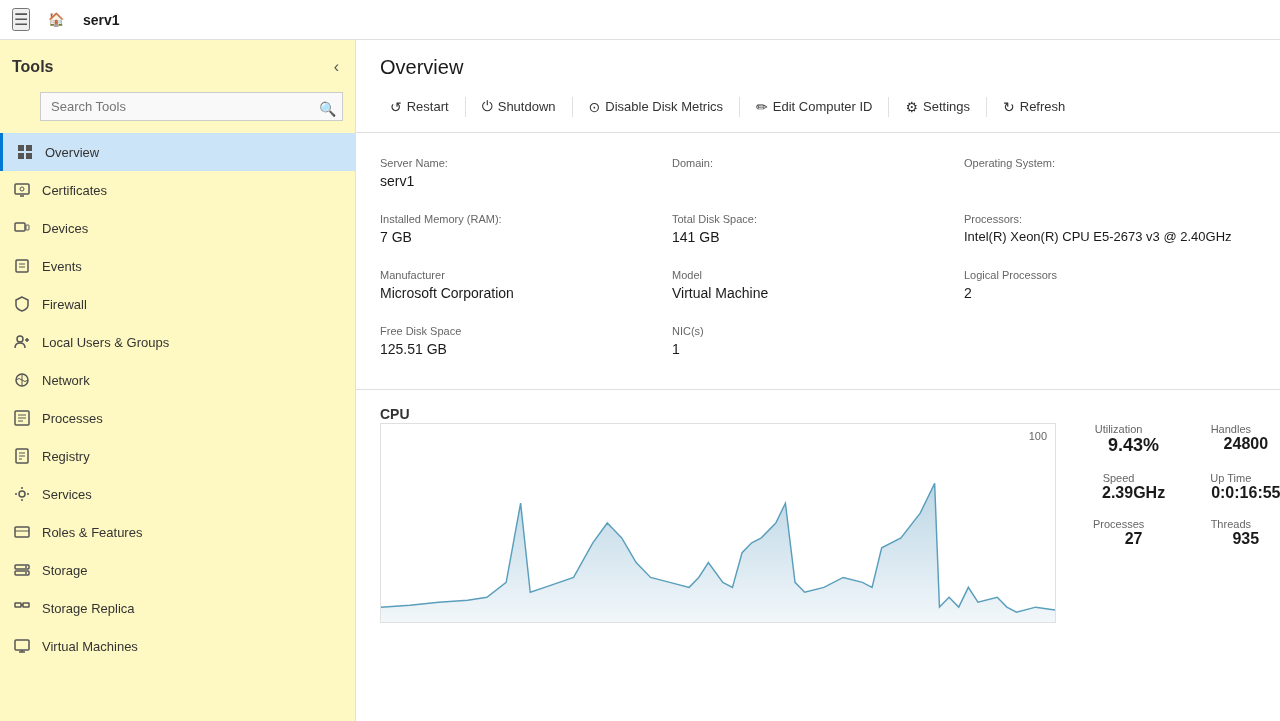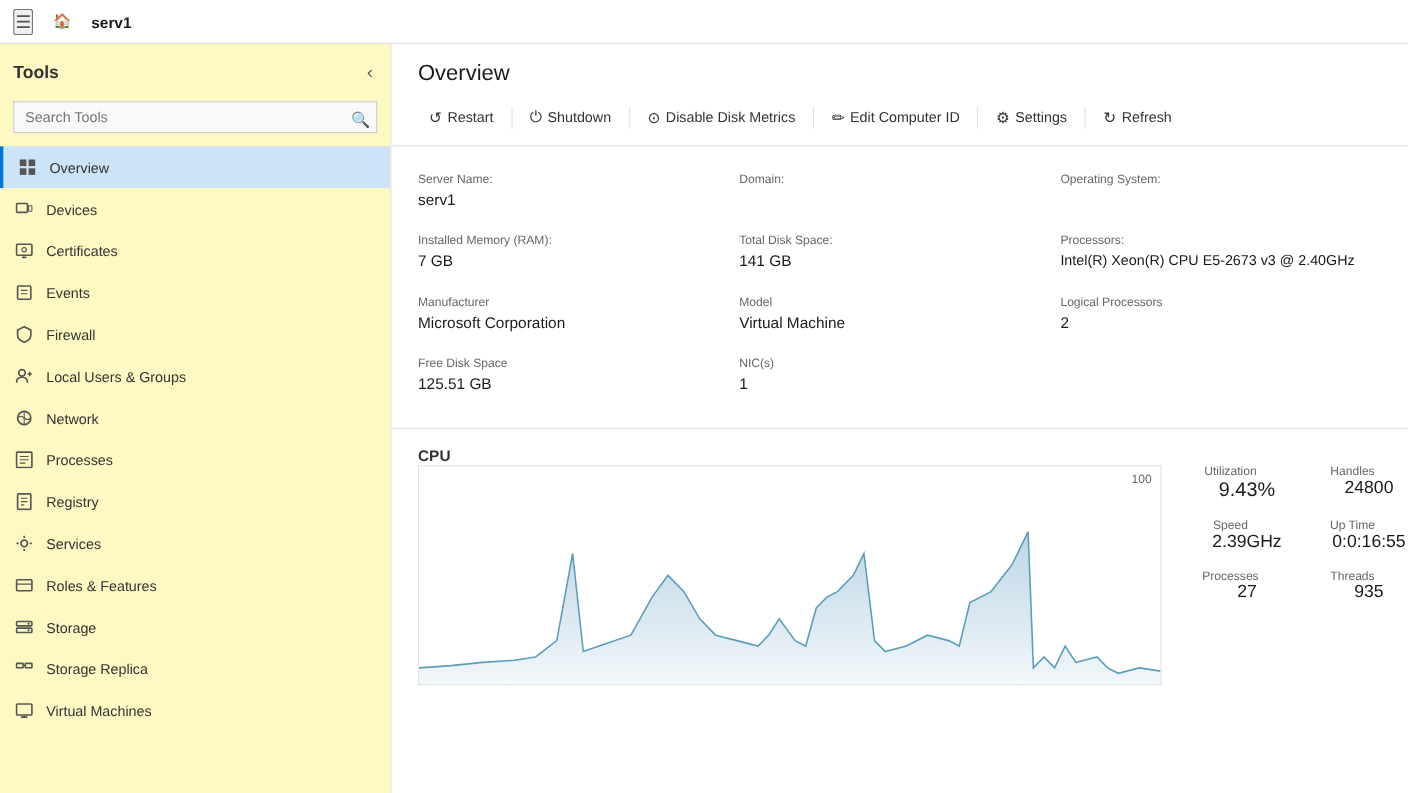--- a/index.html
+++ b/index.html
@@ -13,21 +13,21 @@
     
     .main-layout { display: flex; flex: 1; overflow: hidden; }
 
     
     .sidebar { width: 356px; background: #fef9c3; border-right: 1px solid #e0e0e0; display: flex; flex-direction: column; overflow: hidden; }
     .sidebar-header { display: flex; align-items: center; padding: 14px 12px 8px 12px; gap: 8px; }
     .sidebar-title { font-size: 16px; font-weight: 600; flex: 1; }
     .sidebar-collapse-btn { background: none; border: none; cursor: pointer; font-size: 16px; color: #555; padding: 4px; }
 
     
-    .search-container { padding: 4px 12px 8px 12px; position: relative; }
+    .search-container { padding: 4px 12px 8px 12px; position: relative; margin-left: 28px; }
     .search-input { width: 100%; padding: 6px 30px 6px 10px; border: 1px solid #ccc; background: #f9f9f9; font-size: 13px; outline: none; }
     .search-icon-btn { position: absolute; right: 18px; top: 50%; transform: translateY(-50%); background: none; border: none; cursor: pointer; color: #666; font-size: 14px; }
 
     
     .nav-list { flex: 1; overflow-y: auto; padding: 4px 0; position: relative; }
     .nav-list::-webkit-scrollbar { width: 6px; }
     .nav-list::-webkit-scrollbar-thumb { background: #ccc; }
 
     .nav-item { display: flex; align-items: center; padding: 9px 12px; cursor: pointer; gap: 10px; font-size: 13px; color: #333; }
     .nav-item.active { background: #cce4f7; border-left: 3px solid #0078d4; }
@@ -56,21 +56,21 @@
 
     
     .cpu-section { padding: 16px 24px; }
     .cpu-title { font-size: 14px; font-weight: 600; margin-bottom: 1px; color: #333; }
     .cpu-content { display: flex; gap: 0; text-align: center; }
     .cpu-chart { flex: 1; height: 200px; position: relative; border: 1px solid #e0e0e0; background: #fff; }
     .cpu-chart-label { position: absolute; top: 6px; right: 8px; font-size: 11px; color: #666; }
     .cpu-stats { width: 200px; padding-left: 16px; display: grid; grid-template-columns: 1fr 1fr; gap: 16px; align-content: start; }
     .stat-item { }
     .stat-label { font-size: 11px; color: #666; }
-    .stat-value { font-size: 16px; font-weight: 400; color: #1a1a1a; margin-left: 30px; }
+    .stat-value { font-size: 16px; font-weight: 700; color: #1a1a1a; margin-left: 30px; }
     .stat-value.large { font-size: 18px; }
 
     
     .home-icon-btn { background: none; border: none; cursor: pointer; padding: 6px; color: #555; }
   </style>
 </head>
 <body>
 
 <div class="top-bar">
   <button class="hamburger-icon">☰</button>
@@ -99,35 +99,35 @@
               <rect x="9" y="1" width="6" height="6"></rect>
               <rect x="1" y="9" width="6" height="6"></rect>
               <rect x="9" y="9" width="6" height="6"></rect>
             </svg>
           </div>
           <span>Overview</span>
         </div>
         <div class="nav-item">
           <div class="nav-item-icon">
             <svg viewBox="0 0 16 16">
-              <rect x="1" y="3" width="10" height="8" rx="1" fill="none" stroke="#555" stroke-width="1.5"></rect>
-              <rect x="12" y="5" width="3" height="5" rx="0.5" fill="none" stroke="#555" stroke-width="1"></rect>
-            </svg>
-          </div>
-          <span>Devices</span>
-        </div>
-        <div class="nav-item">
-          <div class="nav-item-icon">
-            <svg viewBox="0 0 16 16">
               <rect x="1" y="2" width="14" height="10" rx="1" fill="none" stroke="#555" stroke-width="1.5"></rect>
               <circle cx="8" cy="7" r="2" fill="none" stroke="#555" stroke-width="1"></circle>
               <line x1="6" y1="14" x2="10" y2="14" stroke="#555" stroke-width="1.5"></line>
             </svg>
           </div>
           <span>Certificates</span>
+        </div>
+        <div class="nav-item">
+          <div class="nav-item-icon">
+            <svg viewBox="0 0 16 16">
+              <rect x="1" y="3" width="10" height="8" rx="1" fill="none" stroke="#555" stroke-width="1.5"></rect>
+              <rect x="12" y="5" width="3" height="5" rx="0.5" fill="none" stroke="#555" stroke-width="1"></rect>
+            </svg>
+          </div>
+          <span>Devices</span>
         </div>
         <div class="nav-item">
           <div class="nav-item-icon">
             <svg viewBox="0 0 16 16">
               <rect x="2" y="2" width="12" height="12" rx="1" fill="none" stroke="#555" stroke-width="1.5"></rect>
               <line x1="5" y1="6" x2="11" y2="6" stroke="#555" stroke-width="1"></line>
               <line x1="5" y1="9" x2="11" y2="9" stroke="#555" stroke-width="1"></line>
             </svg>
           </div>
           <span>Events</span>

